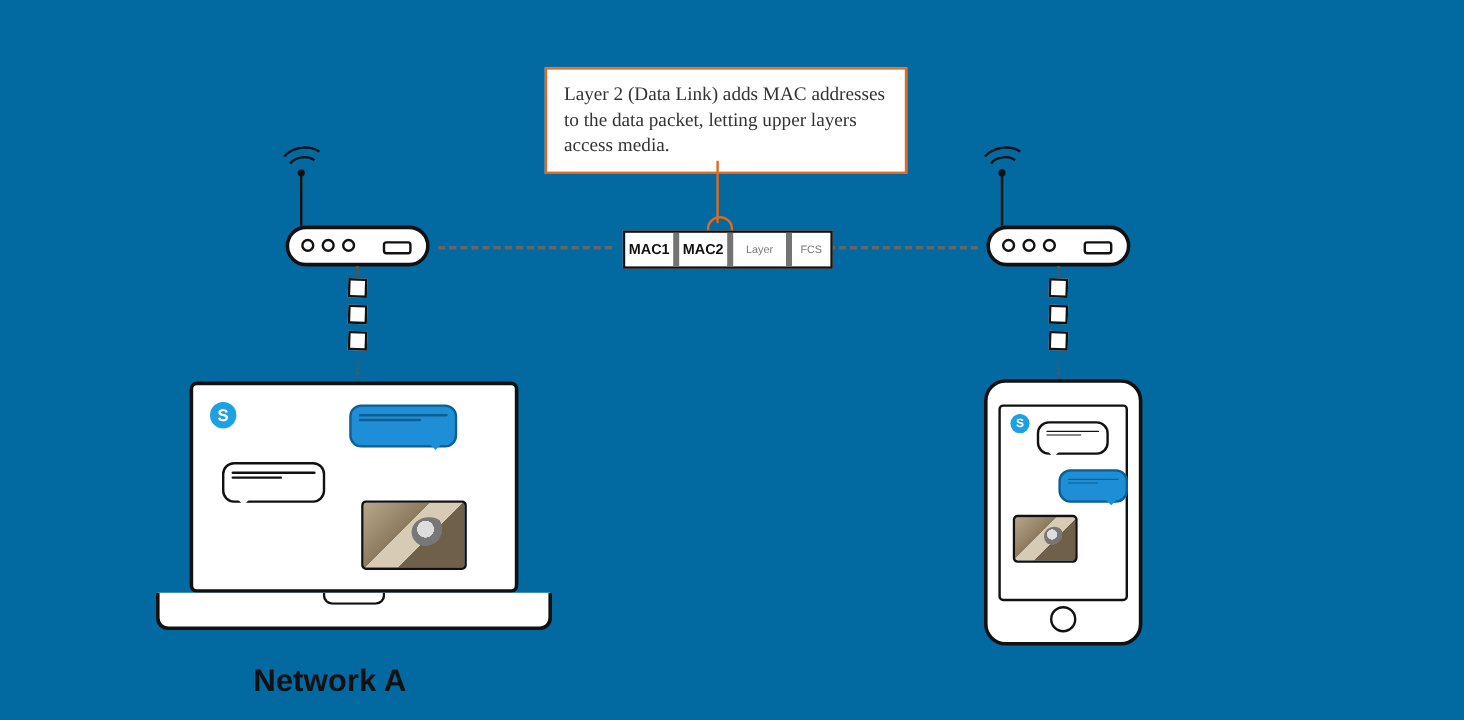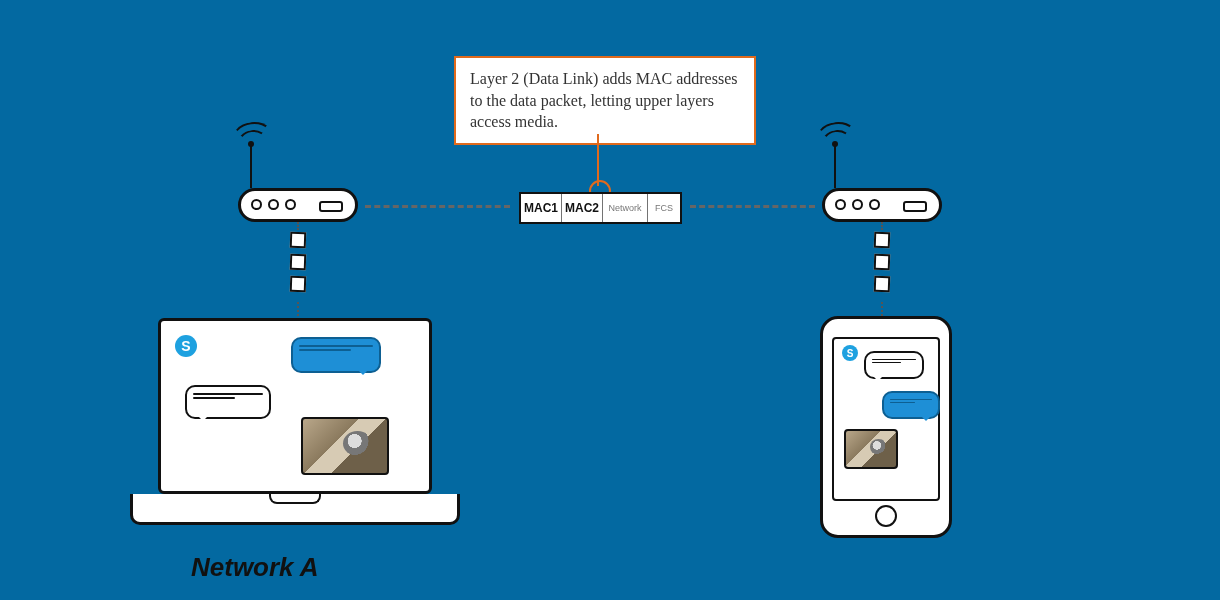--- a/index.html
+++ b/index.html
@@ -1,34 +1,34 @@
 <!DOCTYPE html>
 <html><head>
 <meta charset="utf-8">
 <style>
   html,body{margin:0;padding:0;background:#f1f1f1;font-family:Georgia,'Times New Roman',serif;}
   .canvas{position:relative;width:1220px;height:600px;background:#0369a1;overflow:hidden;}
 
   
   .caption{position:absolute;font-family:'Helvetica Neue',Arial,sans-serif;font-weight:700;font-size:26px;color:#111;}
-  .caption-a{left:191px;top:552px;font-style:italic;}
+  .caption-a{left:211px;top:552px;}
   .caption-b{left:880px;top:552px;}
 
   
   .callout{position:absolute;border:2px solid #e06a1d;background:#fff;padding:10px 14px;font-size:16px;line-height:1.35;color:#333;width:270px;}
   .callout-top{left:454px;top:56px;}
   .callout-bottom{left:454px;top:340px;}
 
   
   .pointer-line{position:absolute;left:597px;top:134px;width:2px;height:52px;background:#e06a1d;}
   .pointer-ring{position:absolute;left:589px;top:180px;width:18px;height:18px;border:2px solid #e06a1d;border-radius:50%;background:transparent;}
 
   
   .frame{position:absolute;left:519px;top:192px;display:flex;border:2px solid #111;background:#fff;height:28px;}
-  .frame .seg{border-right:1px solid #737373;display:flex;align-items:center;justify-content:center;font-family:Arial,sans-serif;}
+  .frame .seg{border-right:5px solid #737373;display:flex;align-items:center;justify-content:center;font-family:Arial,sans-serif;}
   .frame .seg:last-child{border-right:none;}
   .seg-mac{width:40px;font-size:12px;font-weight:600;color:#111;}
   .seg-packet{width:44px;font-size:9px;color:#777;}
   .seg-fcs{width:32px;font-size:9px;color:#777;}
 
   
   .hdash{position:absolute;top:205px;border-top:3px dashed #666;height:0;}
   .hdash-left{left:365px;width:145px;}
   .hdash-right{left:690px;width:125px;}
 
@@ -116,21 +116,21 @@
   <div class="pointer-line"></div>
   <div class="pointer-ring"></div>
 
 
   <div class="hdash hdash-left"></div>
   <div class="hdash hdash-right"></div>
 
   <div class="frame">
     <div class="seg seg-mac">MAC1</div>
     <div class="seg seg-mac">MAC2</div>
-    <div class="seg seg-packet">Network</div>
+    <div class="seg seg-packet">Layer</div>
     <div class="seg seg-fcs">FCS</div>
   </div>
 
   <div class="router router-a">
     <div class="antenna"></div>
     <div class="wave wave1"></div>
     <div class="wave wave2"></div>
     <div class="router-body">
       <div class="router-dots">
           <span></span>

